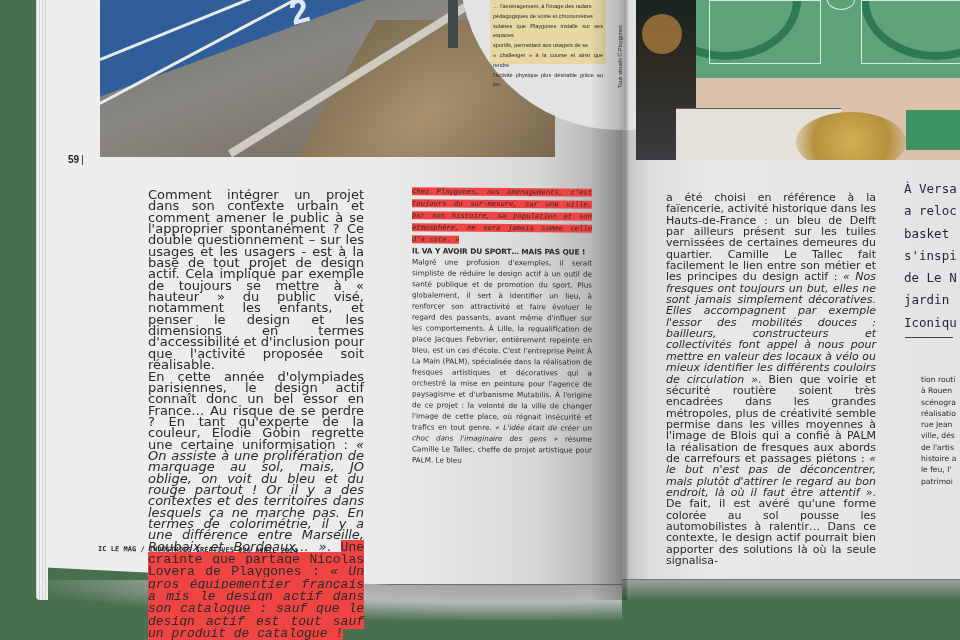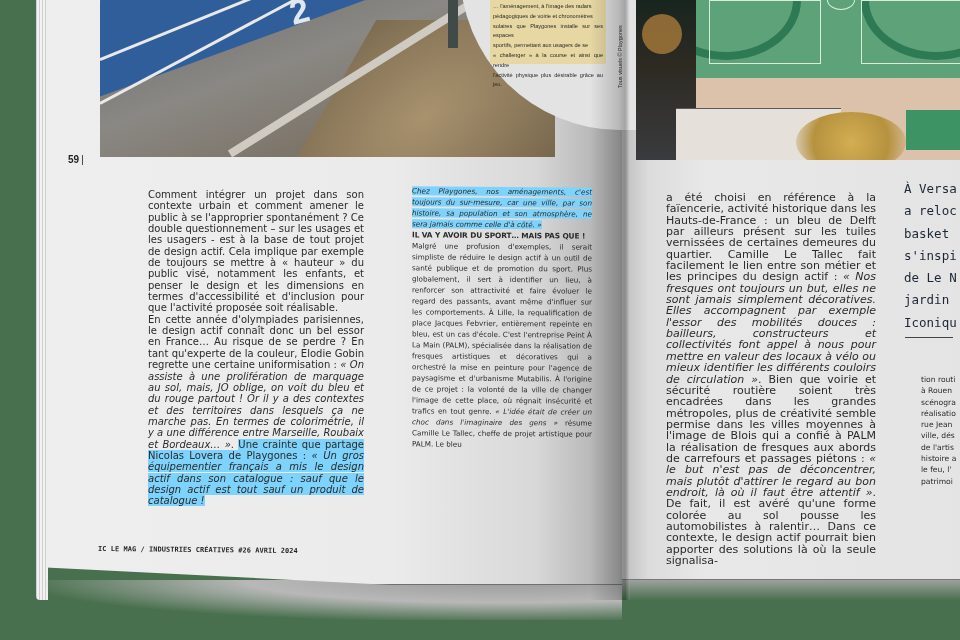--- a/index.html
+++ b/index.html
@@ -113,25 +113,25 @@
       font-family: "Liberation Sans", sans-serif; font-weight: bold; font-size: 10px; color: #1f1f1f;
     }
     .page-number .bar { font-weight: normal; margin-left: 2px; }
 
     
     .col {
       position: absolute; font-family: "DejaVu Sans", sans-serif; color: #2a2a2a;
       text-align: justify; hyphens: manual;
     }
     .col p { margin: 0; }
-    .col-1 { left: 148px; top: 189px; width: 216px; font-size: 10px; line-height: 11.35px; }
+    .col-1 { left: 148px; top: 189px; width: 216px; font-size: 13px; line-height: 11.35px; }
     .col-2 { left: 412px; top: 186px; width: 180px; font-size: 7.2px; line-height: 11.0px; transform: skewY(0.4deg); }
     .col-3 { left: 666px; top: 192px; width: 210px; font-size: 11px; line-height: 11.35px; }
     .col-4 { left: 921px; top: 374px; width: 60px; font-size: 7.6px; line-height: 11.3px; text-align: left; white-space: nowrap; overflow: hidden; }
-    .hl { background: #7dd3fc; }
+    .hl { background: #ef4444; font-family: Liberation Mono, monospace; }
     .it { font-style: italic; }
     .subhead { font-weight: bold; font-size: 7.4px; letter-spacing: -0.1px; margin-top: 8px; }
 
     .pullquote {
       position: absolute; left: 904px; top: 178px; width: 70px;
       font-family: "DejaVu Sans Mono", monospace; font-size: 12.5px; line-height: 22.3px;
       color: #1d2636; white-space: nowrap; overflow: hidden;
     }
     .pullquote-rule { position: absolute; left: 905px; top: 337px; width: 48px; height: 1px; background: #444; }
 

